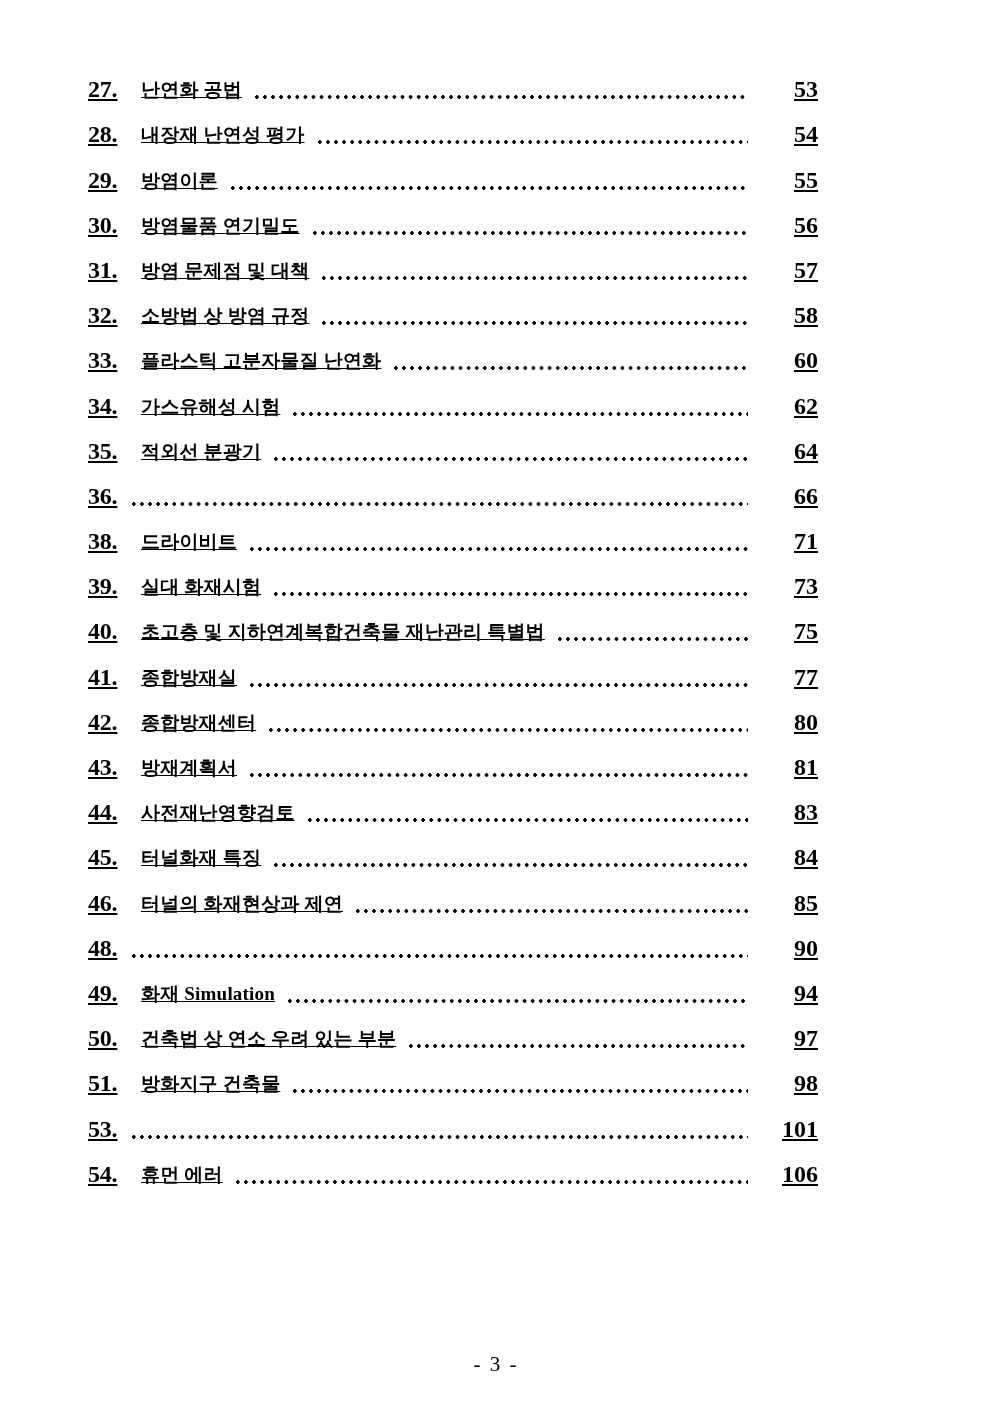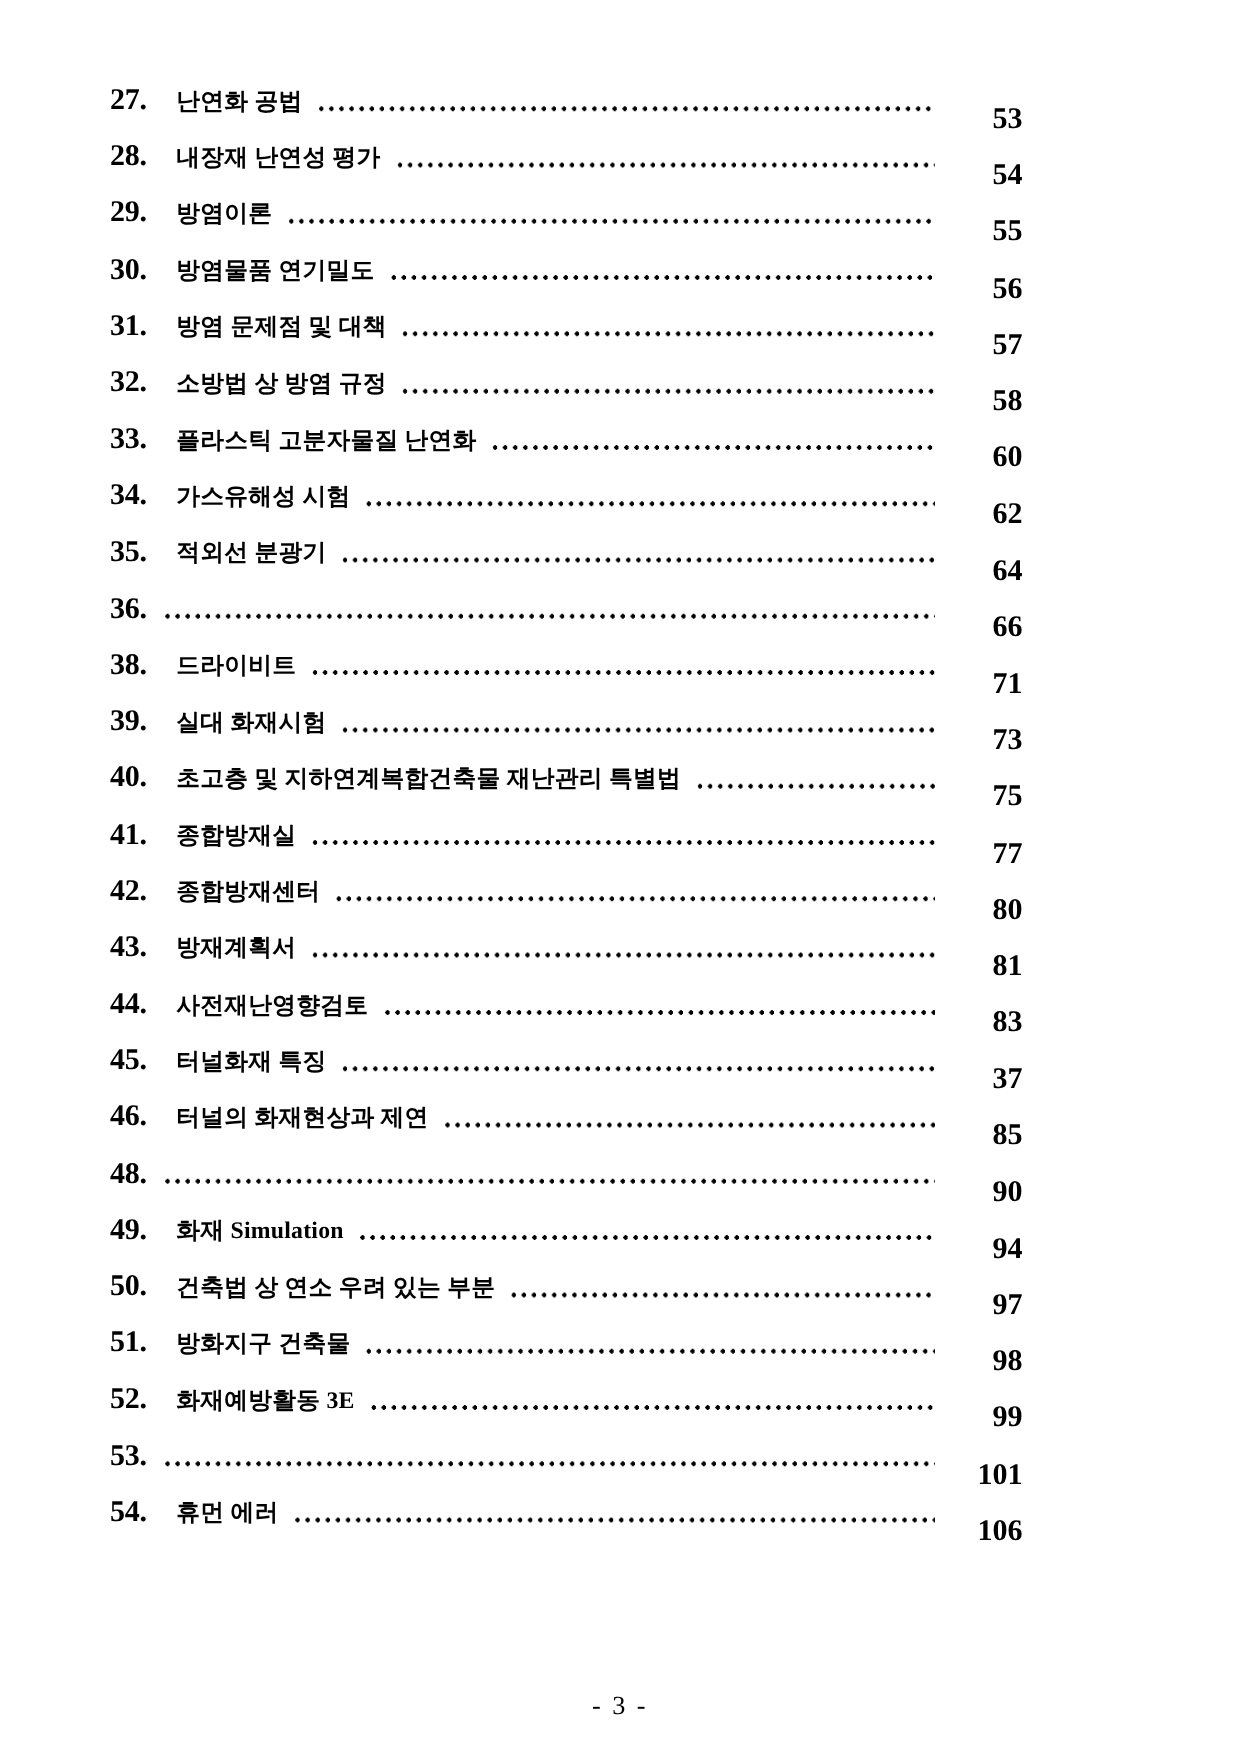--- a/index.html
+++ b/index.html
@@ -19,23 +19,24 @@
     color: #000000;
   }
   .toc {
     position: absolute;
     left: 88px;
     top: 58px;
     width: 730px;
   }
   .toc-entry {
     display: flex;
-    align-items: center;
+    align-items: flex-end;
     height: 45.2px;
     white-space: nowrap;
+    text-decoration: underline;
   }
   .entry-num {
     font-size: 24px;
     font-weight: 700;
     letter-spacing: -0.2px;
     flex: 0 0 auto;
     min-width: 44px;
   }
   .entry-title {
     font-size: 19px;
@@ -187,21 +188,21 @@
       <div class="toc-entry">
         <span class="entry-num">44.</span>
         <span class="entry-title">사전재난영향검토</span>
         <span class="leader"></span>
         <span class="entry-page">83</span>
       </div>
       <div class="toc-entry">
         <span class="entry-num">45.</span>
         <span class="entry-title">터널화재 특징</span>
         <span class="leader"></span>
-        <span class="entry-page">37</span>
+        <span class="entry-page">84</span>
       </div>
       <div class="toc-entry">
         <span class="entry-num">46.</span>
         <span class="entry-title">터널의 화재현상과 제연</span>
         <span class="leader"></span>
         <span class="entry-page">85</span>
       </div>
       <div class="toc-entry">
         <span class="entry-num">48.</span>
         <span class="leader"></span>
@@ -219,26 +220,20 @@
         <span class="leader"></span>
         <span class="entry-page">97</span>
       </div>
       <div class="toc-entry">
         <span class="entry-num">51.</span>
         <span class="entry-title">방화지구 건축물</span>
         <span class="leader"></span>
         <span class="entry-page">98</span>
       </div>
       <div class="toc-entry">
-        <span class="entry-num">52.</span>
-        <span class="entry-title">화재예방활동 3E</span>
-        <span class="leader"></span>
-        <span class="entry-page">99</span>
-      </div>
-      <div class="toc-entry">
         <span class="entry-num">53.</span>
         <span class="leader"></span>
         <span class="entry-page">101</span>
       </div>
       <div class="toc-entry">
         <span class="entry-num">54.</span>
         <span class="entry-title">휴먼 에러</span>
         <span class="leader"></span>
         <span class="entry-page">106</span>
       </div>

